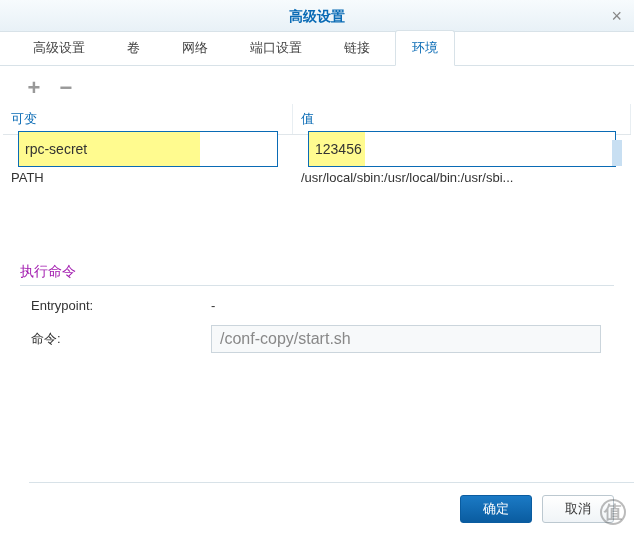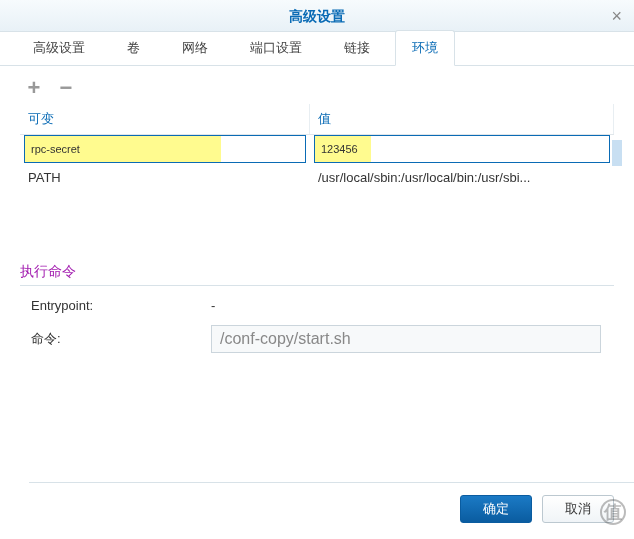--- a/index.html
+++ b/index.html
@@ -66,21 +66,21 @@
     .tool-btn {
       color: #999;
       font-size: 22px;
       font-weight: bold;
       cursor: pointer;
       width: 20px;
       text-align: center;
       line-height: 20px;
     }
     .table-area {
-      padding: 0 20px;
+      padding: 0 3px;
     }
     .table-header {
       display: flex;
       background: #fff;
       border-bottom: 1px solid #e0e6ea;
     }
     .th {
       padding: 6px 8px;
       color: #0a6bb5;
       font-size: 13px;
@@ -92,24 +92,24 @@
       display: flex;
       height: 28px;
       align-items: center;
     }
     .table-row.selected .cell-input {
       border: 1px solid #0a6bb5;
     }
     .cell-input {
       border: 1px solid transparent;
       padding: 3px 6px;
-      height: 28px;
-      font-size: 11px;
-      color: #333;
-      margin: 4px;
+      height: 36px;
+      font-size: 14px;
+      color: #333;
+      margin: 15px;
       background: #fff;
       font-family: inherit;
     }
     .col-var .cell-input { width: 284px; }
     .col-val .cell-input { width: calc(100% - 4px); }
     .table-row.selected .cell-wrap { position: relative; }
     .cell-wrap { display: flex; }
     .col-var.cell-wrap { width: 290px; }
     .col-val.cell-wrap { flex: 1; }
     .plain-cell {

